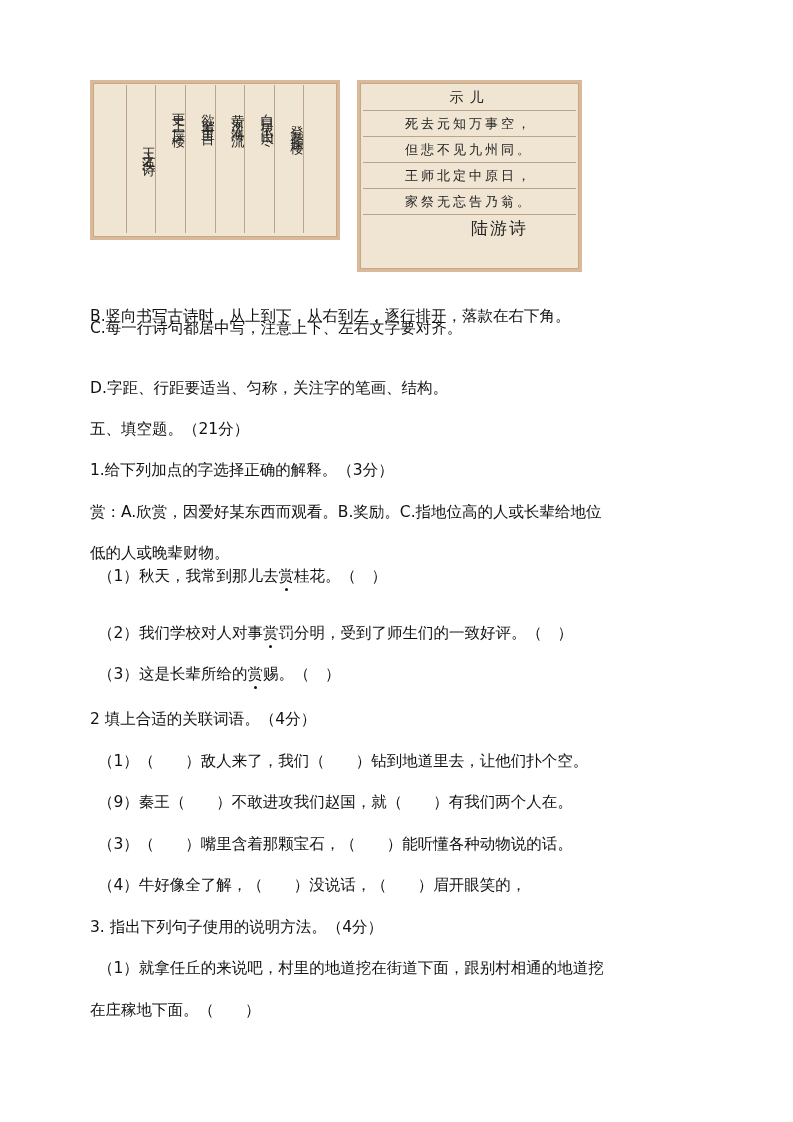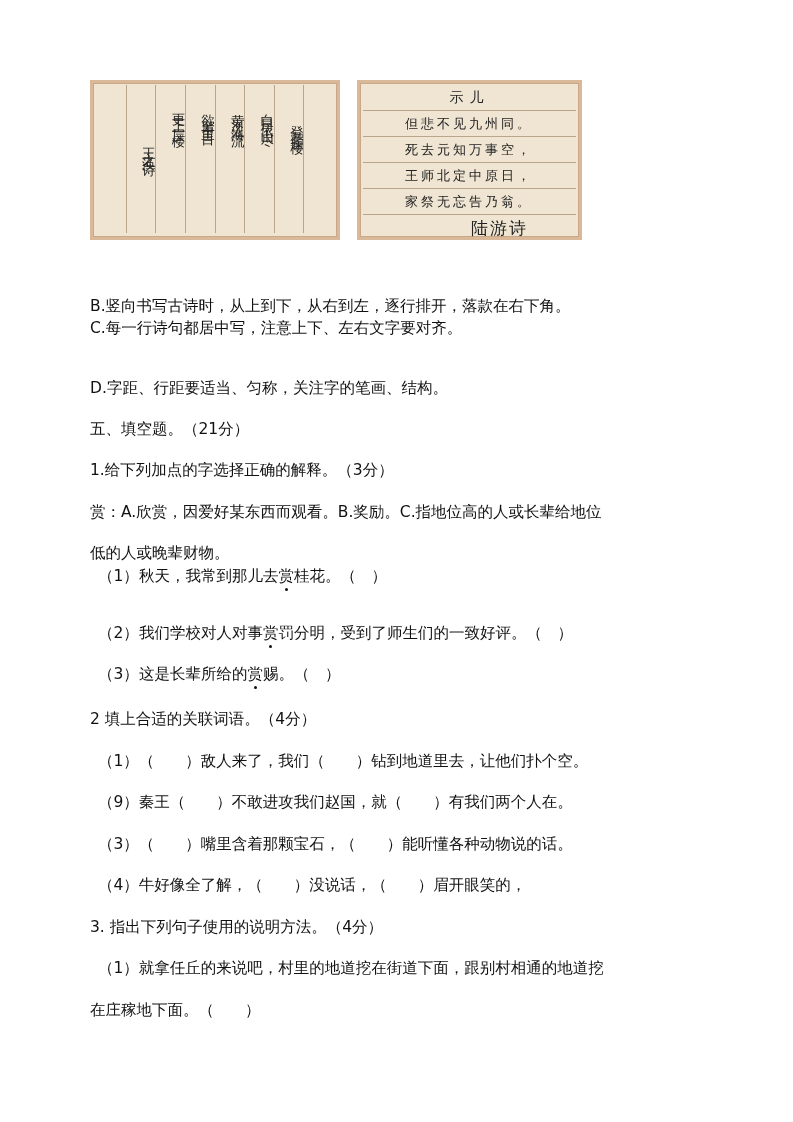--- a/index.html
+++ b/index.html
@@ -4,21 +4,21 @@
 <style>
   html, body { margin: 0; padding: 0; background: #ffffff; }
   body { width: 793px; height: 1122px; position: relative; overflow: hidden;
          font-family: "DejaVu Sans", "Liberation Sans", sans-serif; color: #111; }
   .page { position: absolute; left: 0; top: 0; width: 793px; height: 1122px; }
 
   
   .poem-box { position: absolute; background: #efe5d2; border: 3px solid #d9b99a;
               box-sizing: border-box; box-shadow: inset 0 0 0 1px #c9a887; }
   .poem-v { left: 90px; top: 80px; width: 250px; height: 160px; }
-  .poem-h { left: 357px; top: 80px; width: 225px; height: 160px; }
+  .poem-h { left: 357px; top: 80px; width: 225px; height: 192px; }
 
   .vcols { position: absolute; left: 4px; top: 2px; right: 4px; bottom: 4px; display: flex; }
   .vcol { flex: 1; border-left: 1px solid #b9a58c; position: relative; }
   .vcol:first-child { border-left: none; }
   .vtext { position: absolute; left: 0; right: 0; writing-mode: vertical-rl;
            font-family: "DejaVu Serif", "Liberation Serif", serif; font-size: 13.5px;
            line-height: 1; letter-spacing: 5px; color: #222; margin: 0 auto;
            display: flex; justify-content: center; width: 100%; }
 
   .hrows { position: absolute; left: 3px; right: 3px; top: 2px; bottom: 3px; }
@@ -63,29 +63,29 @@
       <div class="vcol">
         <div class="vtext" style="top:30px;">登鹳雀楼</div>
       </div>
       <div class="vcol"></div>
     </div>
   </div>
 
   <div class="poem-box poem-h">
     <div class="hrows">
       <div class="hrow title">示儿</div>
+      <div class="hrow line">死去元知万事空，</div>
       <div class="hrow line">但悲不见九州同。</div>
-      <div class="hrow line">死去元知万事空，</div>
       <div class="hrow line">王师北定中原日，</div>
       <div class="hrow line">家祭无忘告乃翁。</div>
       <div class="hrow author">陆游诗</div>
     </div>
   </div>
 
-  <div class="line-text" style="top:296px;">
+  <div class="line-text" style="top:306px;">
     <span>B.</span><span>竖向书写古诗时，从上到下，从右到左，逐行排开，落款在右下角。</span>
   </div>
   <div class="line-text" style="top:318px;">
     <span>C.</span><span>每一行诗句都居中写，注意上下、左右文字要对齐。</span>
   </div>
   <div class="line-text" style="top:378px;">
     <span>D.</span><span>字距、行距要适当、匀称，关注字的笔画、结构。</span>
   </div>
 
   <div class="line-text" style="top:419px;">五、填空题。（21分）</div>

